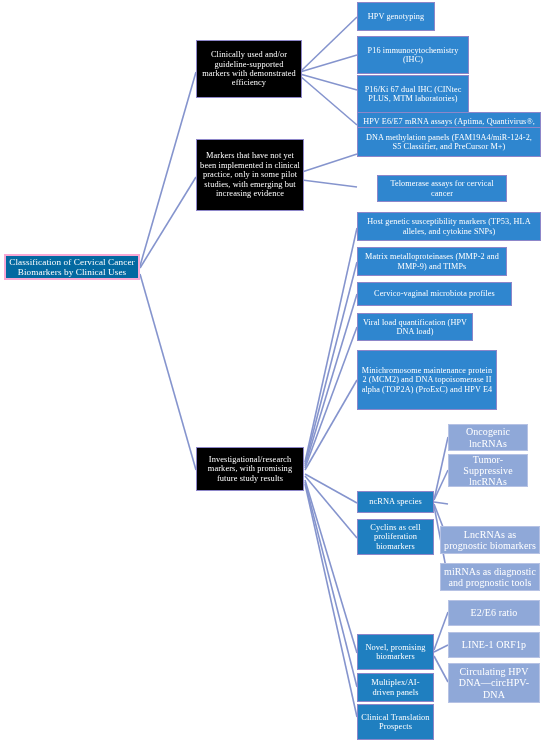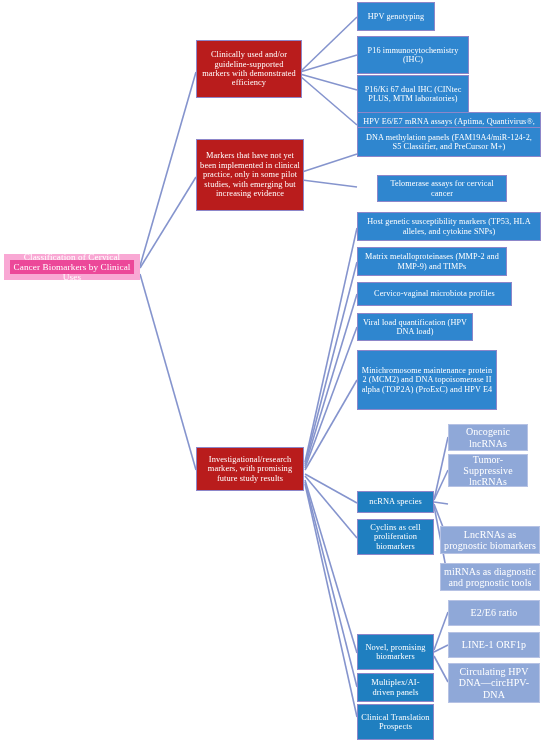--- a/index.html
+++ b/index.html
@@ -25,27 +25,27 @@
     justify-content:center;
     text-align:center;
     color:#ffffff;
     line-height:1.12;
     padding:2px 3px;
     border:1px solid rgba(120,110,190,0.55);
     letter-spacing:.1px;
     word-break:normal;
   }
   .lvl-root{
-    background:#ec4899;
-    border:6px solid #f9a8d4;
+    background:#0369a1;
+    border:2px solid #f9a8d4;
     font-size:9.2px;
     color:#ffffff;
   }
   .lvl-branch{
-    background:#b91c1c;
+    background:#000000;
     border:1px solid #8d86c9;
     font-size:8.4px;
   }
   .lvl-leaf{
     background:#2f86cf;
     border:1px solid #8d86c9;
     font-size:8.2px;
   }
   .lvl-leaf-pale{
     background:#8fa8d8;

